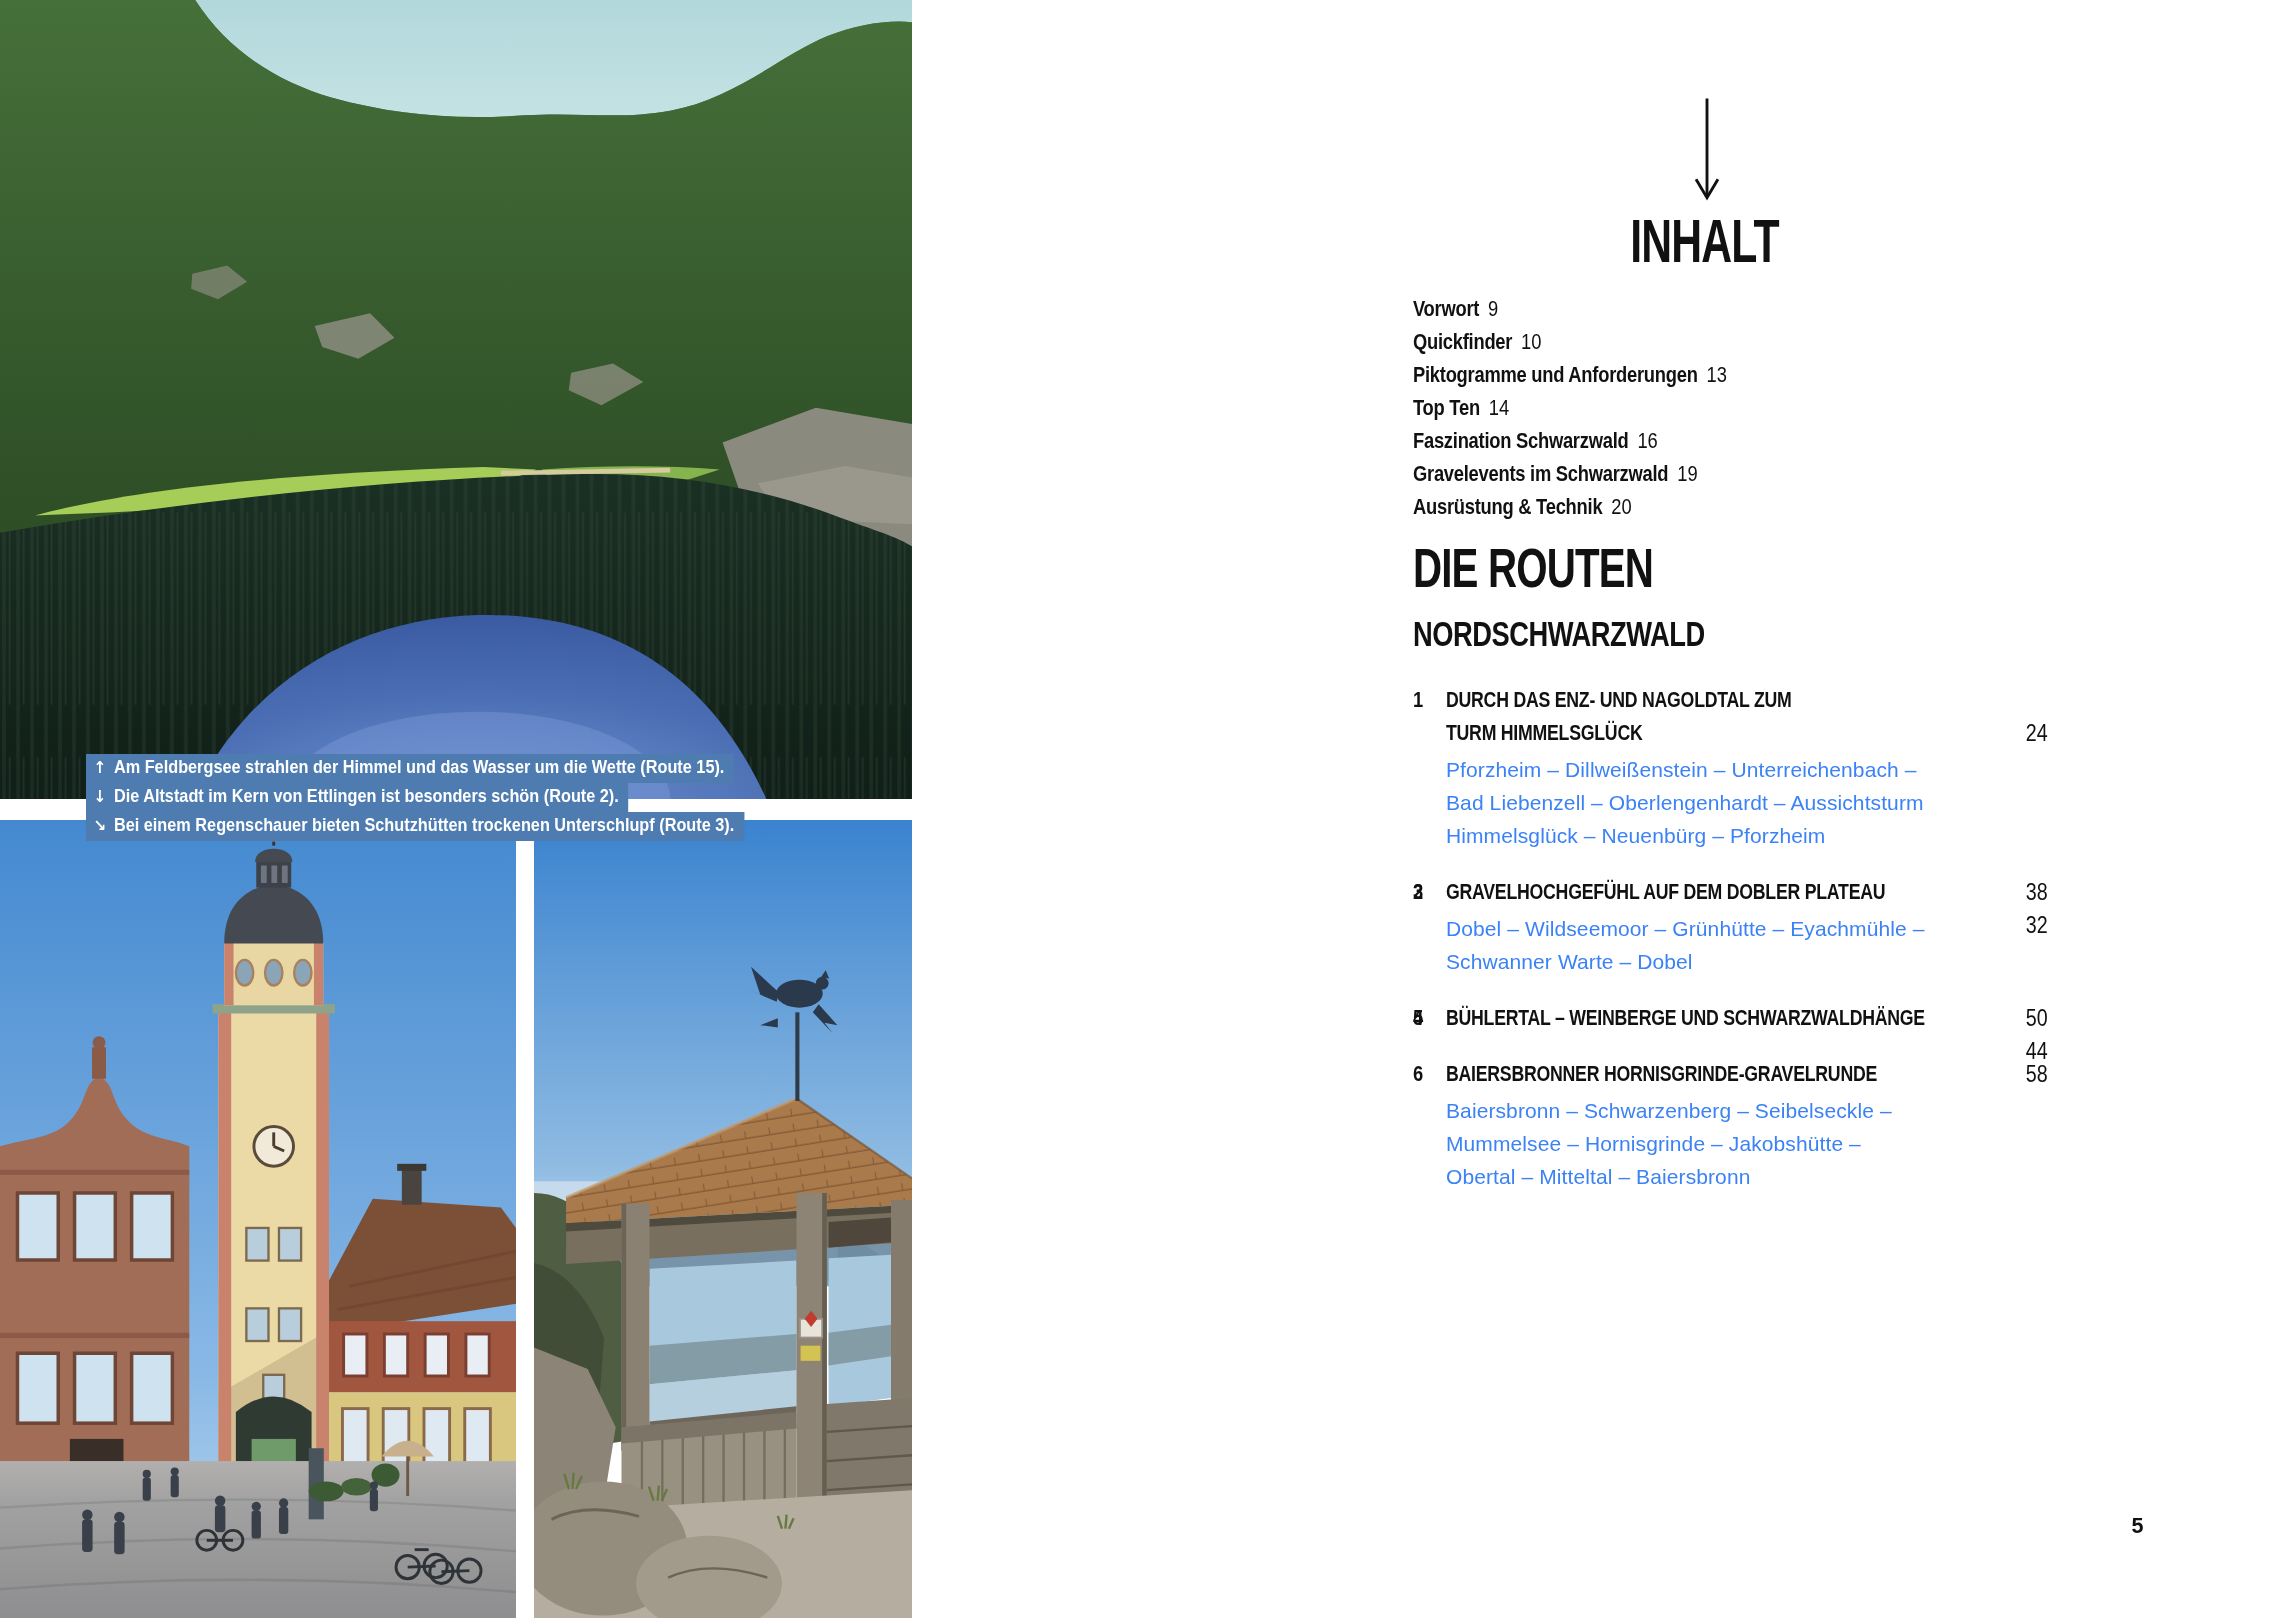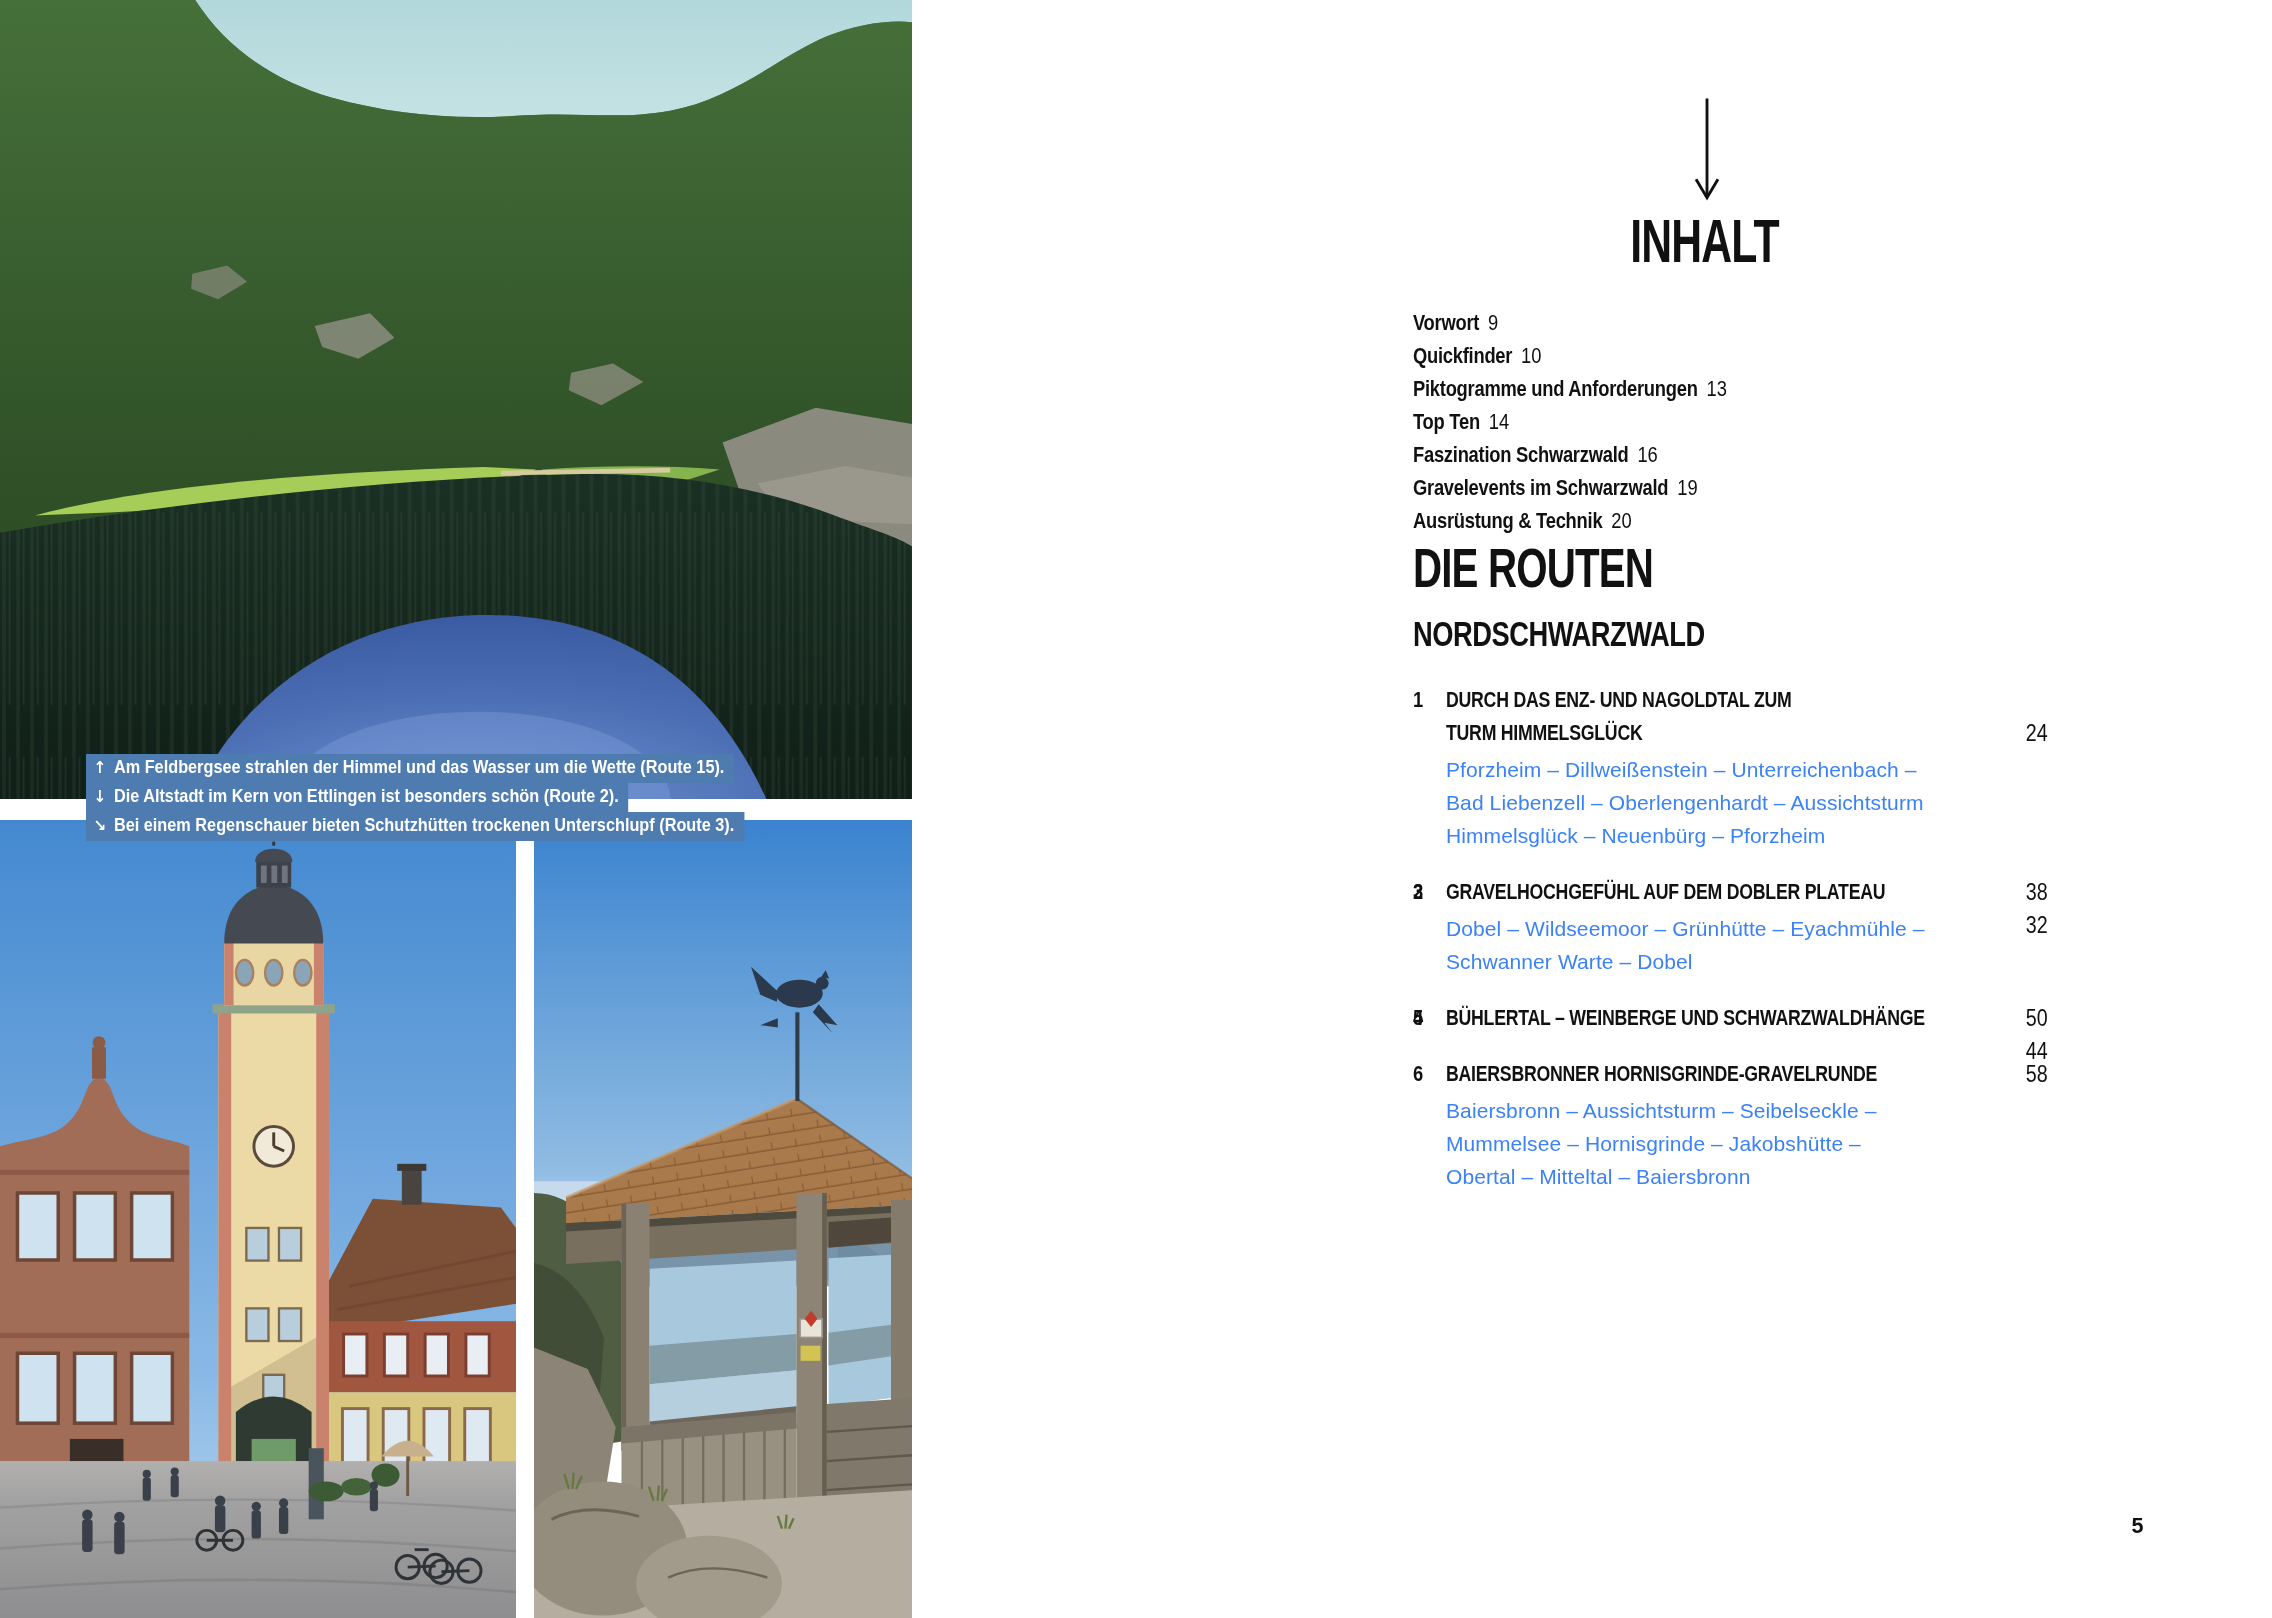--- a/index.html
+++ b/index.html
@@ -24,21 +24,21 @@
   .caption .arr{font-family:"DejaVu Sans",sans-serif;font-weight:700;font-size:16.3px;}
   .cap-1{top:754px;}
   .cap-2{top:783px;}
   .cap-3{top:812px;}
   
   .toc-page{position:absolute;left:912px;top:0;width:1361px;height:1325px;background:#fff;}
   .arrow-down{position:absolute;left:780px;top:98px;width:30px;height:106px;}
   .inhalt{position:absolute;left:501px;top:211px;width:583px;text-align:center;
     font-size:61px;font-weight:700;letter-spacing:-1.2px;line-height:1;
     transform:scaleX(.70);transform-origin:center top;}
-  .front-matter{position:absolute;left:501px;top:306px;}
+  .front-matter{position:absolute;left:501px;top:292px;}
   .fm-row{display:flex;gap:10.5px;align-items:baseline;font-size:21.6px;line-height:33px;
     transform:scaleX(.85);transform-origin:left center;white-space:nowrap;}
   .fm-label{font-weight:700;letter-spacing:-0.3px;}
   .fm-page{font-weight:400;}
   .die-routen{position:absolute;left:501px;top:537px;font-size:56px;font-weight:700;
     letter-spacing:-1.2px;line-height:1.1;transform:scaleX(.72);transform-origin:left top;white-space:nowrap;}
   .nordschwarzwald{position:absolute;left:501px;top:615px;font-size:35px;font-weight:700;
     letter-spacing:-0.6px;line-height:1.1;transform:scaleX(.78);transform-origin:left top;white-space:nowrap;}
   .routes{position:absolute;left:501px;top:683px;width:635px;}
   .route{position:relative;padding-left:33px;padding-right:73px;margin-bottom:23px;}
@@ -441,21 +441,21 @@
         </div>
         <div class="route-page" style="top: 0px;">50</div>
       </div>
 
       <div class="route">
         <div class="route-num">6</div>
         <div class="route-main">
           <div class="route-title">
             <div>BAIERSBRONNER HORNISGRINDE-GRAVELRUNDE</div>
           </div>
-          <div class="route-sub">Baiersbronn – Aussichtsturm – Seibelseckle – Mummelsee – Hornisgrinde – Jakobshütte – Obertal – Mitteltal – Baiersbronn</div>
+          <div class="route-sub">Baiersbronn – Schwarzenberg – Seibelseckle – Mummelsee – Hornisgrinde – Jakobshütte – Obertal – Mitteltal – Baiersbronn</div>
         </div>
         <div class="route-page" style="top: 0px;">58</div>
       </div>
     </div>
 
   <div class="folio">5</div>
 </div>
 
 
 </body></html>

